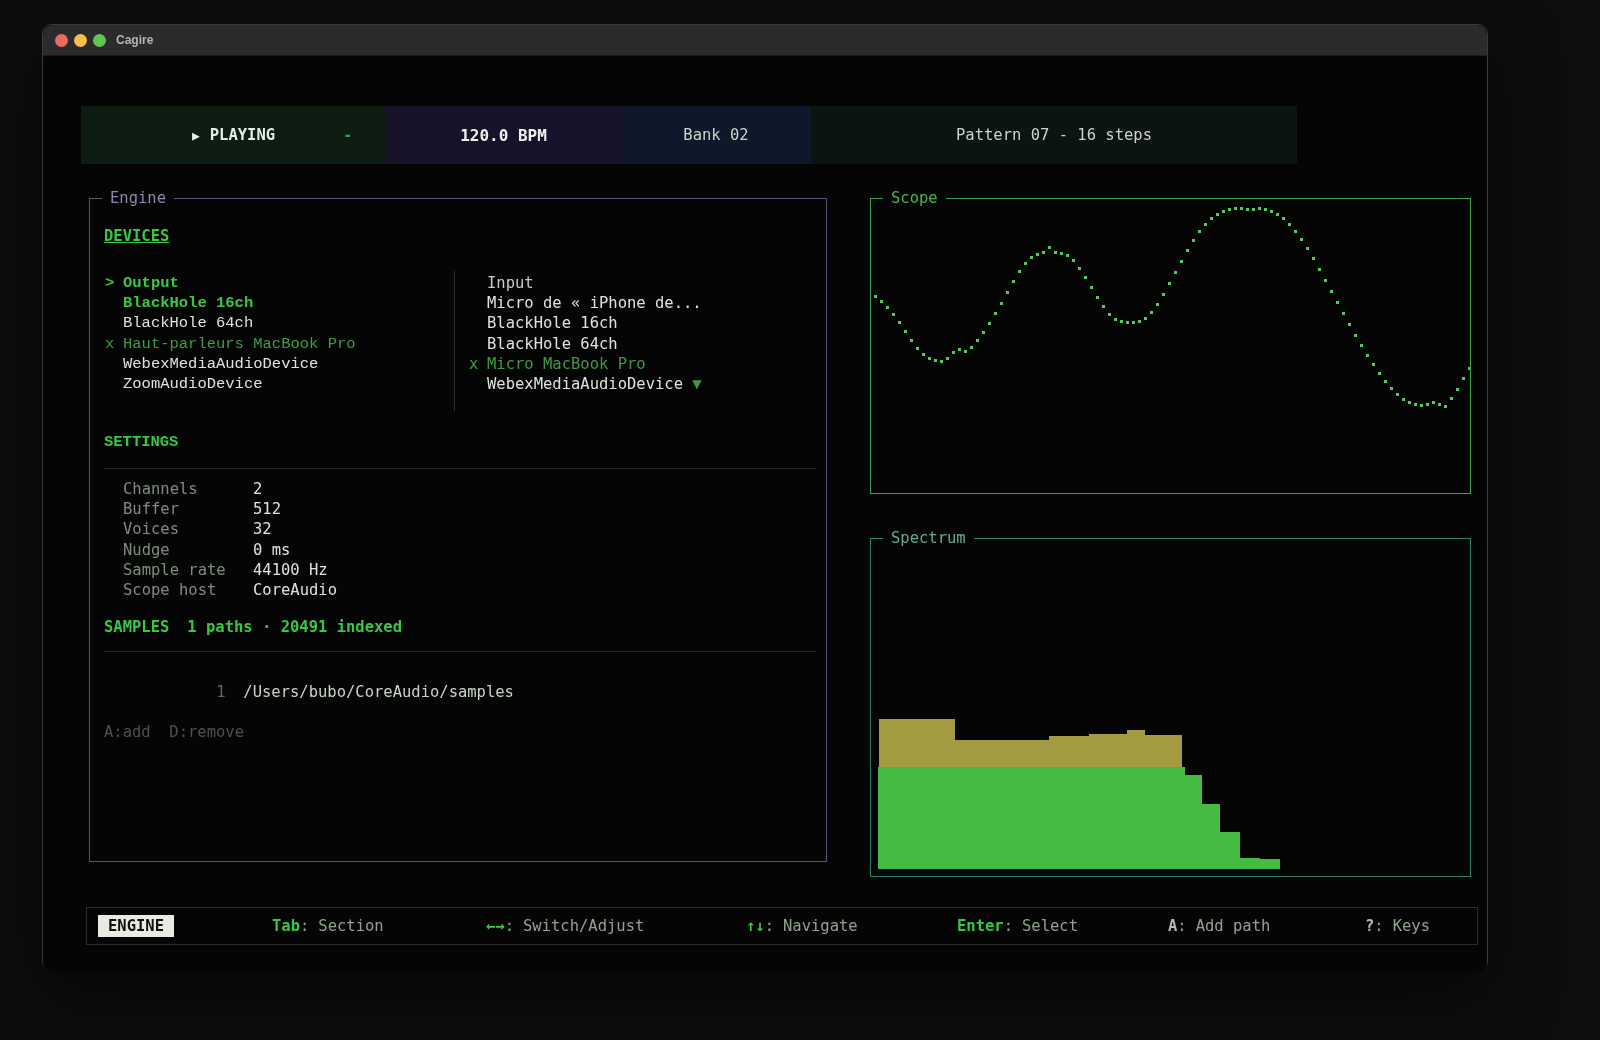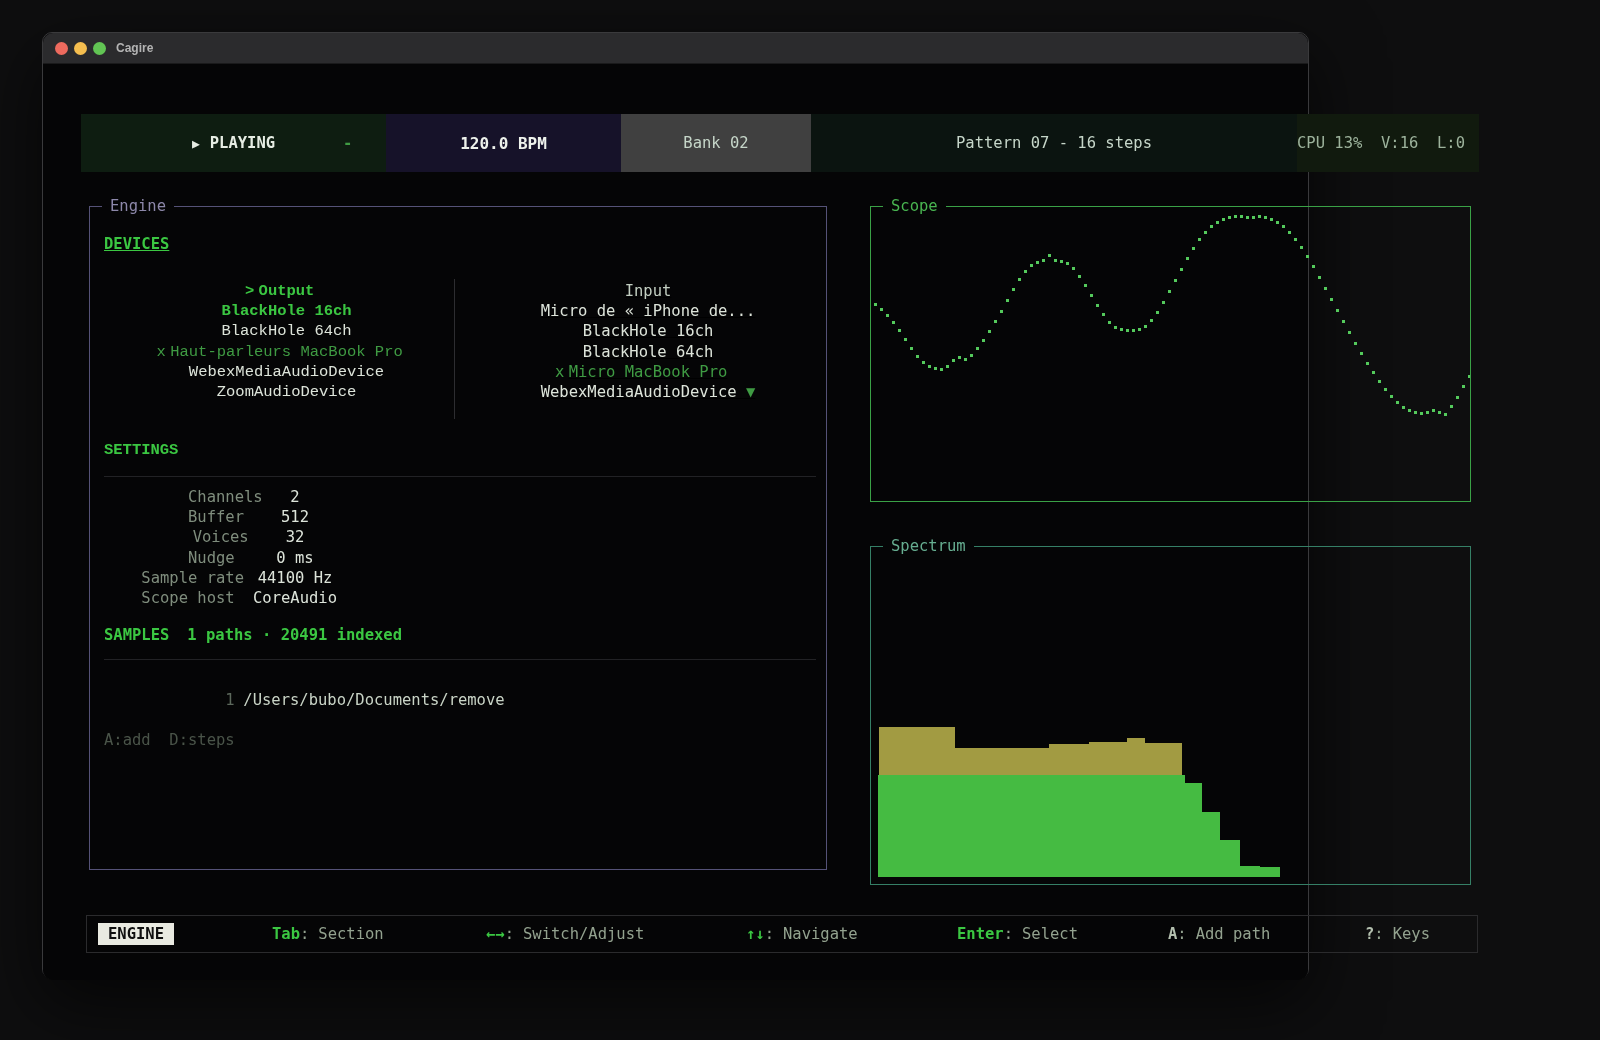--- a/index.html
+++ b/index.html
@@ -1,37 +1,37 @@
 <!DOCTYPE html>
 <html><head>
 <meta charset="utf-8">
 <style>
   html,body{margin:0;padding:0;background:#0e0e0f;width:1600px;height:1040px;overflow:hidden;}
   *{box-sizing:border-box;}
   .mono{font-family:"DejaVu Sans Mono","Liberation Mono",monospace;}
-  .window{position:absolute;left:42px;top:32px;width:1267px;height:947px;background:#060607;
-          border:1px solid #3a3a3c;border-radius:10px;box-shadow:0 24px 70px rgba(0,0,0,.65);text-align:center;}
+  .window{position:absolute;left:42px;top:24px;width:1446px;height:947px;background:#060607;
+          border:1px solid #3a3a3c;border-radius:10px;box-shadow:0 24px 70px rgba(0,0,0,.65);}
   .titlebar{position:absolute;left:0;top:0;width:100%;height:31px;background:#2b2b2d;
             border-radius:10px 10px 0 0;border-bottom:1px solid #1a1a1b;}
   .tl{position:absolute;top:9px;width:13px;height:13px;border-radius:50%;}
   .tl.red{left:12px;background:#ed6a5e;}
   .tl.yellow{left:31px;background:#f5be4f;}
   .tl.green{left:50px;background:#62c554;}
   .wtitle{position:absolute;left:73px;top:8px;font-family:"Liberation Sans","DejaVu Sans",sans-serif;
           font-size:12px;font-weight:bold;color:#b4b4b4;}
   .content{position:absolute;left:0;top:31px;width:100%;height:916px;background:#050506;border-radius:0 0 10px 10px;}
 
   
   .topbar{position:absolute;left:38px;top:50px;width:1398px;height:58px;display:flex;
           font-size:15.5px;color:#c6d6c9;}
   .seg{height:100%;display:flex;align-items:center;justify-content:center;white-space:pre;}
   .seg-playing{width:305px;background:#0e1d11;color:#e6ede4;font-weight:bold;}
   .seg-playing .play-glyph{font-size:13px;margin-right:10px;color:#e6ede4;}
   .seg-bpm{width:235px;background:#161229;color:#eef2ec;font-weight:bold;font-size:16px;}
-  .seg-bank{width:190px;background:#404040;}
+  .seg-bank{width:190px;background:#0f172a;}
   .seg-pattern{width:486px;background:#0b1410;}
   .seg-cpu{width:182px;background:#111a0e;color:#9db39c;justify-content:flex-end;padding-right:14px;}
   .tick{position:absolute;left:262px;top:0;height:58px;line-height:58px;color:#3f9b43;font-weight:bold;}
 
   
   .panel{position:absolute;border:1px solid;}
   .panel-title{position:absolute;top:-10px;left:12px;background:#050506;padding:0 8px;font-size:15.5px;}
   .engine-panel{left:46px;top:142px;width:738px;height:664px;border-color:#555277;}
   .engine-panel .panel-title{color:#8d88aa;}
   .scope-panel{left:827px;top:142px;width:601px;height:296px;border-color:#3aa146;}
@@ -102,21 +102,20 @@
   <div class="content mono">
 
     <div class="topbar">
       <div class="seg seg-playing">
         <span class="play-glyph">▶</span>
         <span>PLAYING</span>
       </div>
       <div class="seg seg-bpm">120.0 BPM</div>
       <div class="seg seg-bank">Bank 02</div>
       <div class="seg seg-pattern">Pattern 07 - 16 steps</div>
-      <div class="seg seg-cpu">CPU 13%  V:16  L:0</div>
       <span class="tick">-</span>
     </div>
 
     <div class="panel engine-panel">
       <span class="panel-title">Engine</span>
       <div class="panel-body">
         <div class="sec-heading h-devices">DEVICES</div>
         <div class="dev-col" id="output-col">
             <div class="dev-row hdr cur"><span class="marker">&gt;</span><span class="lbl">Output</span></div>
             <div class="dev-row selected"><span class="marker"></span><span class="lbl">BlackHole 16ch</span></div>
@@ -142,23 +141,23 @@
             <div class="set-row"><span class="set-label">Buffer</span><span class="set-value">512</span></div>
             <div class="set-row"><span class="set-label">Voices</span><span class="set-value">32</span></div>
             <div class="set-row"><span class="set-label">Nudge</span><span class="set-value">0 ms</span></div>
             <div class="set-row"><span class="set-label">Sample rate</span><span class="set-value">44100 Hz</span></div>
             <div class="set-row"><span class="set-label">Scope host</span><span class="set-value">CoreAudio</span></div>
           </div>
 
         <div class="sec-heading h-samples"><span>SAMPLES</span><span class="gap2"></span><span>1 paths · 20491 indexed</span></div>
         <div class="hr hr2"></div>
         <div class="sample-row">
-          <span class="sample-idx">1</span><span class="sample-path">/Users/bubo/Documents/remove</span>
+          <span class="sample-idx">1</span><span class="sample-path">/Users/bubo/CoreAudio/samples</span>
         </div>
-        <div class="samples-hint">A:add  D:steps</div>
+        <div class="samples-hint">A:add  D:remove</div>
       </div>
     </div>
 
     <div class="panel scope-panel">
       <span class="panel-title">Scope</span>
       <div class="panel-body" id="scope-body">
           <span class="dot" style="left: 3px; top: 96px; background: rgb(84, 202, 92);"></span>
           <span class="dot" style="left: 9px; top: 101px; background: rgb(84, 202, 92);"></span>
           <span class="dot" style="left: 15px; top: 107px; background: rgb(84, 202, 92);"></span>
           <span class="dot" style="left: 21px; top: 114px; background: rgb(84, 202, 92);"></span>

